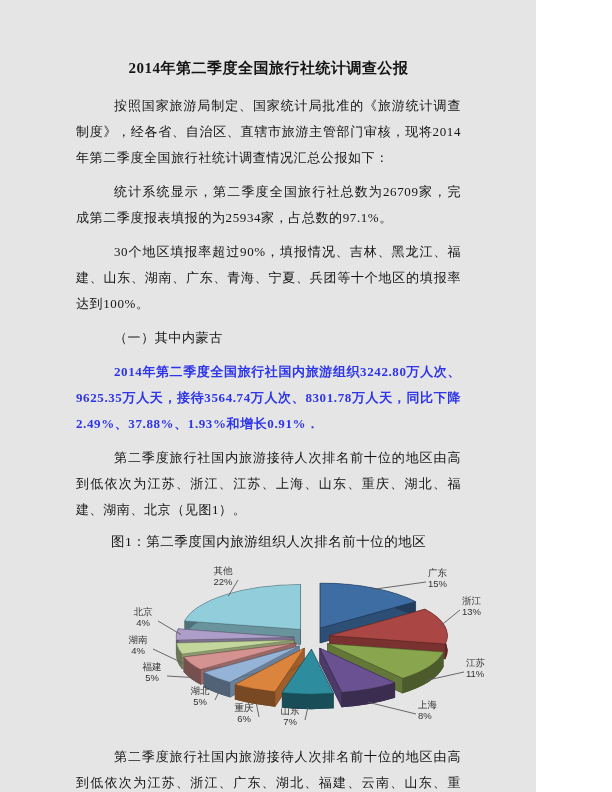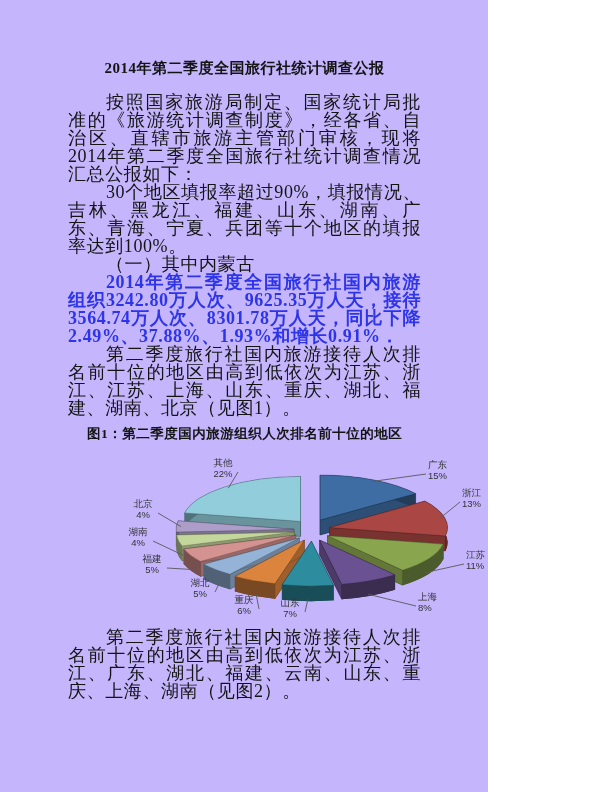--- a/index.html
+++ b/index.html
@@ -1,52 +1,53 @@
 <!DOCTYPE html>
 <html><head>
 <meta charset="utf-8">
 <style>
   html,body{margin:0;padding:0;background:#ffffff;}
   .page{
     position:relative;
-    width:488px;height:792px;
-    background:#c4b5fd;
+    width:536px;height:792px;
+    background:#e5e5e5;
     overflow:hidden;
     font-family:"Liberation Serif","DejaVu Serif",serif;
     color:#141414;
   }
   .content{padding:56px 67px 0 68px;}
   .doc-title{
     font-size:15px;font-weight:bold;text-align:center;
     line-height:24px;margin:0 0 13px 0;letter-spacing:0.5px;
   }
   .para{
-    font-size:18px;line-height:18px;margin:0;
+    font-size:13px;line-height:26px;margin:8px;
     text-align:justify;text-indent:38px;letter-spacing:0.6px;
   }
   .heading{font-weight:bold;}
   .blue-para{font-weight:bold;}
   .fig-caption{
-    font-size:13.5px;line-height:22.5px;font-weight:bold;
+    font-size:13.5px;line-height:22.5px;font-weight:normal;
     text-align:center;margin:6px 0 0 0;letter-spacing:0.5px;
   }
   .chart-wrap{position:relative;width:460px;height:182px;margin:0 0 0 12px;}
   .chart-wrap svg{display:block;}
 </style>
 </head>
 <body>
 
 <div class="page">
   <div class="content">
 
     <h1 class="doc-title">2014年第二季度全国旅行社统计调查公报</h1>
 
     <p class="para">按照国家旅游局制定、国家统计局批准的《旅游统计调查制度》，经各省、自治区、直辖市旅游主管部门审核，现将2014年第二季度全国旅行社统计调查情况汇总公报如下：</p>
 
 
+    <p class="para">统计系统显示，第二季度全国旅行社总数为26709家，完成第二季度报表填报的为25934家，占总数的97.1%。</p>
 
     <p class="para">30个地区填报率超过90%，填报情况、吉林、黑龙江、福建、山东、湖南、广东、青海、宁夏、兵团等十个地区的填报率达到100%。</p>
 
 
     <p class="para">（一）其中内蒙古</p>
 
     <p class="para blue-para" style="color: rgb(46, 53, 232);">2014年第二季度全国旅行社国内旅游组织3242.80万人次、9625.35万人天，接待3564.74万人次、8301.78万人天，同比下降2.49%、37.88%、1.93%和增长0.91%．</p>
 
     <p class="para">第二季度旅行社国内旅游接待人次排名前十位的地区由高到低依次为江苏、浙江、江苏、上海、山东、重庆、湖北、福建、湖南、北京（见图1）。</p>
 

